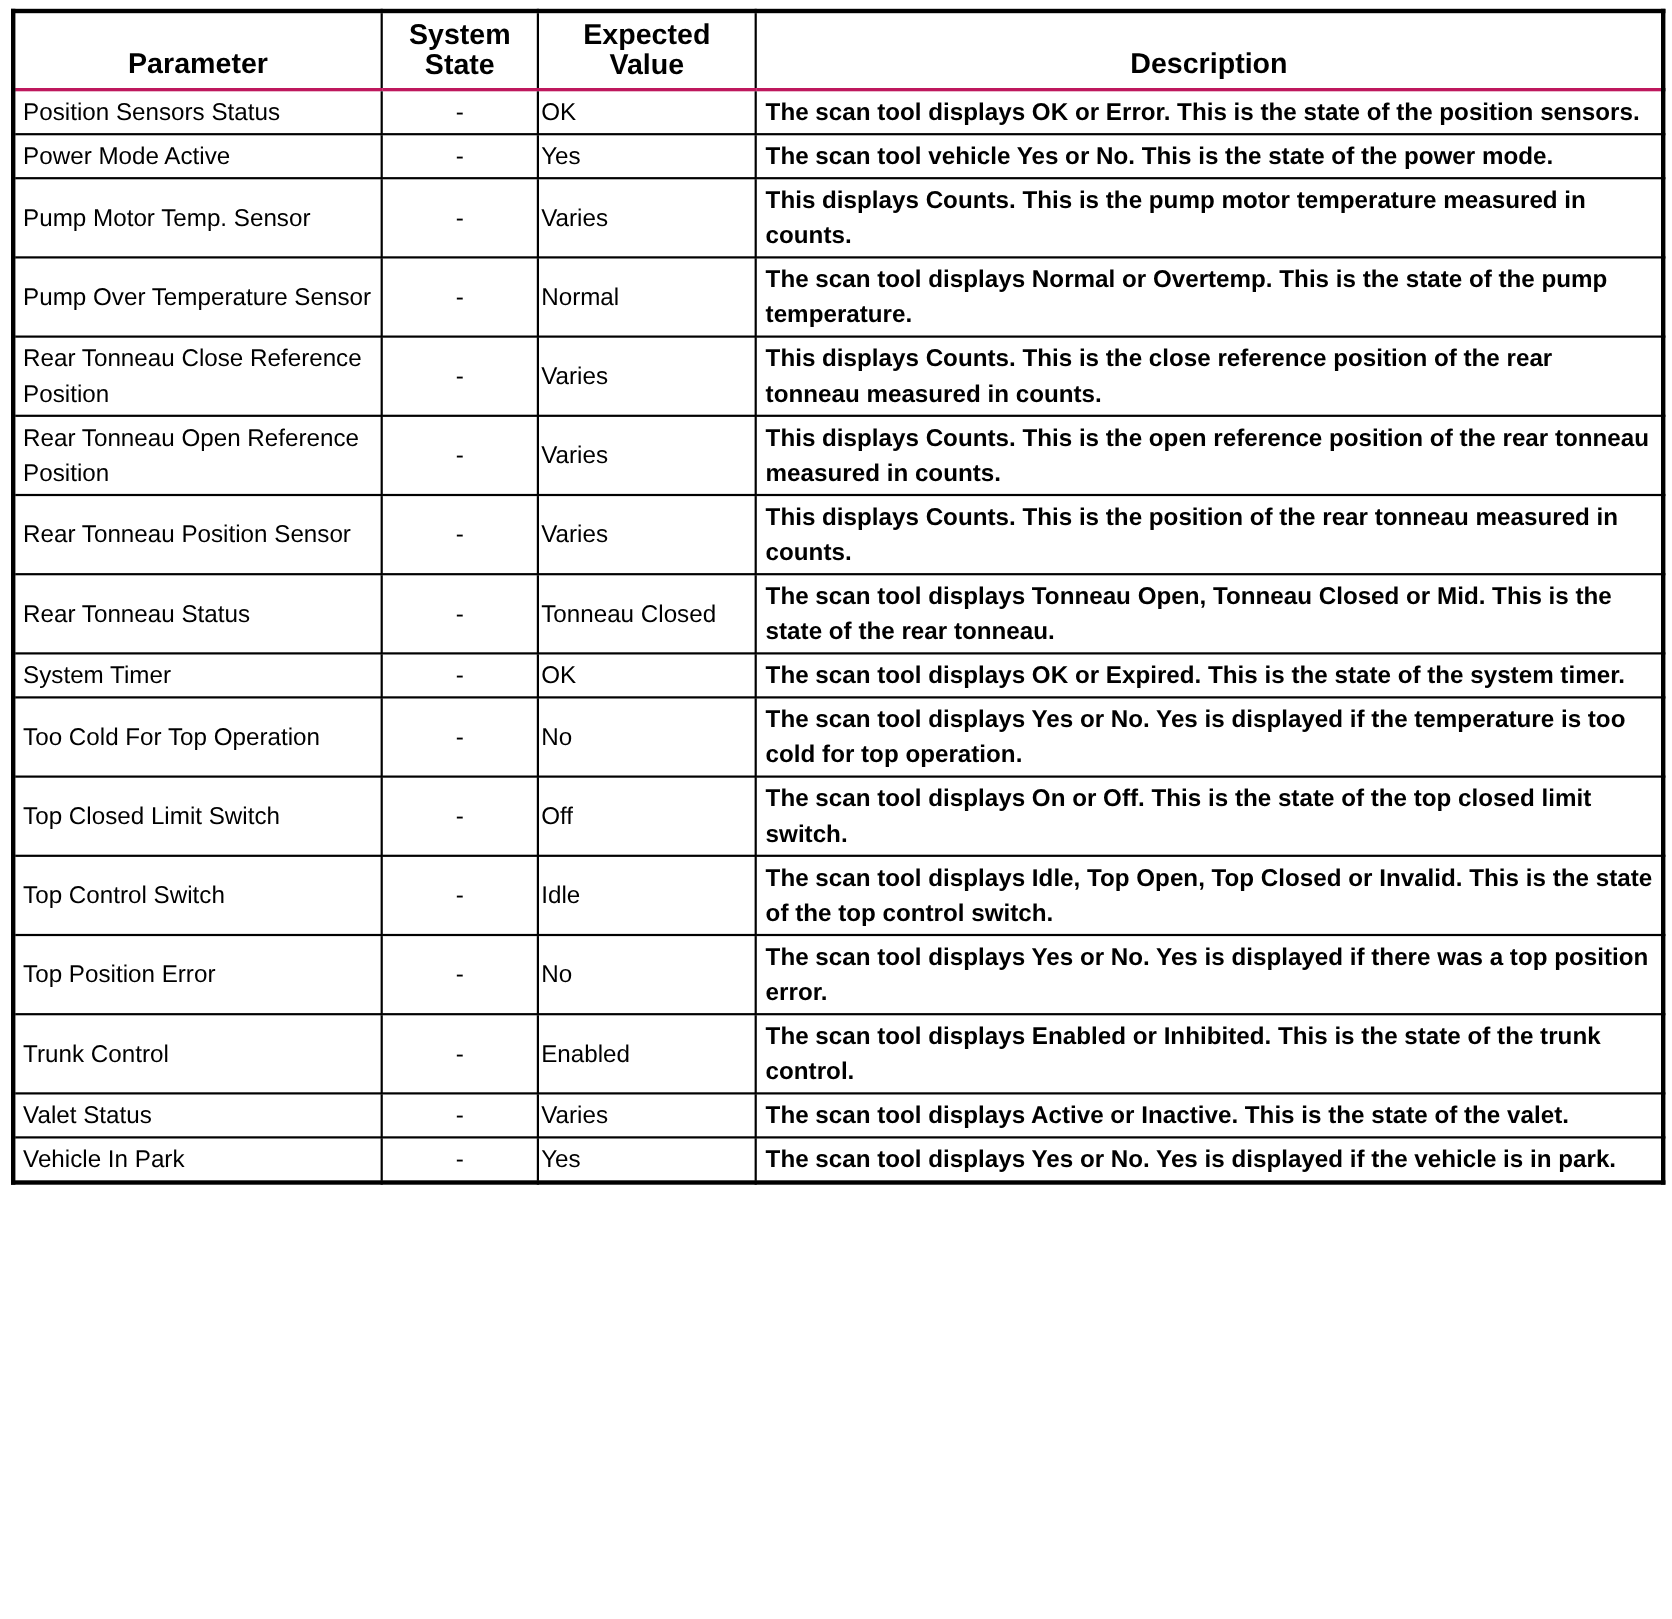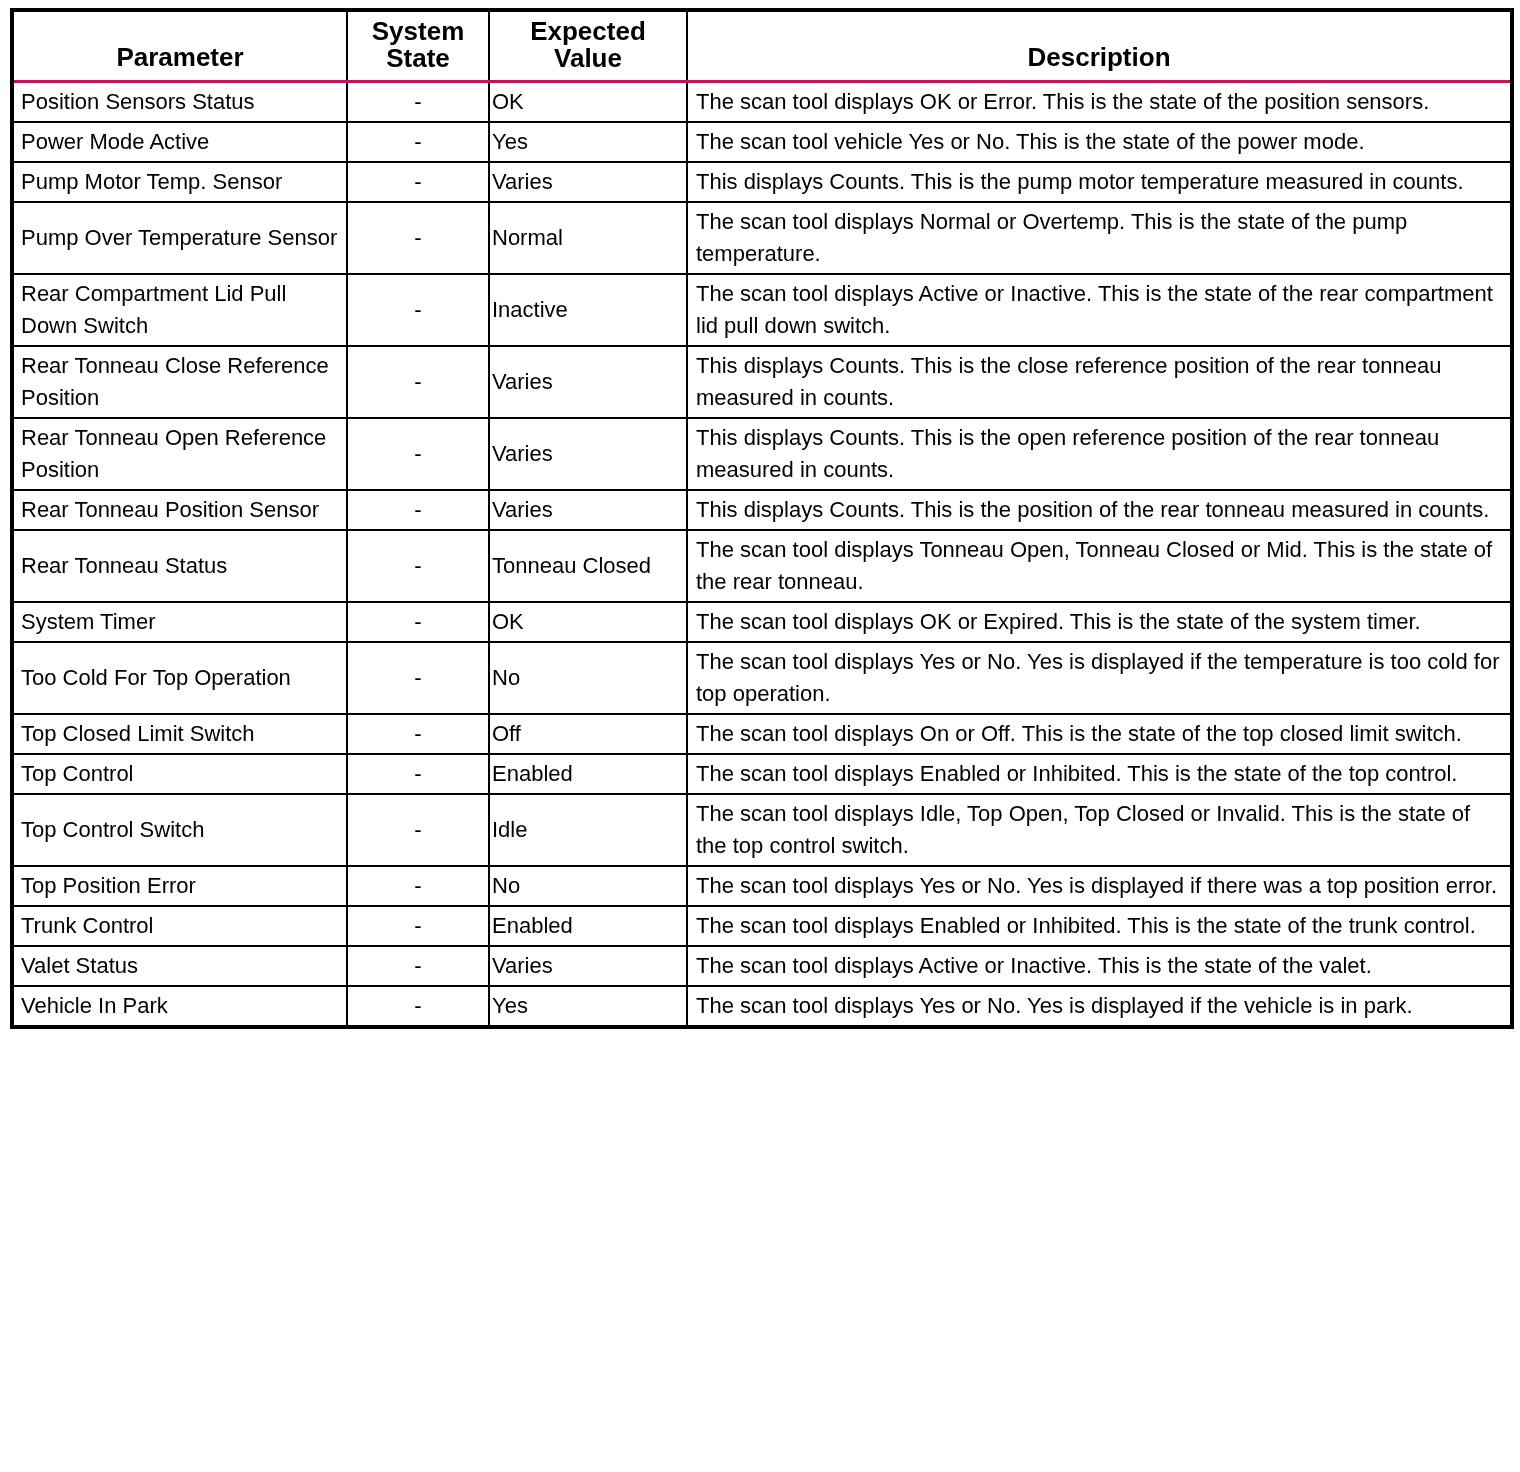--- a/index.html
+++ b/index.html
@@ -60,20 +60,21 @@
   }
   td.cell-expected {
     padding-left: 2px;
     padding-right: 2px;
     margin-top: 32px;
   }
   td.cell-desc {
     text-align: left;
     padding-left: 8px;
     padding-right: 8px;
+    font-weight: bold;
   }
   tbody tr { min-height: 40px; }
 </style>
 </head>
 <body>
 
 <div class="page">
   <table class="param-table">
     <colgroup>
       <col class="c-param">
@@ -111,26 +112,20 @@
     <td class="cell-desc">This displays Counts. This is the pump motor temperature measured in counts.</td>
   </tr>
 
   <tr>
     <td class="cell-param">Pump Over Temperature Sensor</td>
     <td class="cell-state">-</td>
     <td class="cell-expected">Normal</td>
     <td class="cell-desc">The scan tool displays Normal or Overtemp. This is the state of the pump temperature.</td>
   </tr>
 
-  <tr>
-    <td class="cell-param">Rear Compartment Lid Pull Down Switch</td>
-    <td class="cell-state">-</td>
-    <td class="cell-expected">Inactive</td>
-    <td class="cell-desc">The scan tool displays Active or Inactive. This is the state of the rear compartment lid pull down switch.</td>
-  </tr>
 
   <tr>
     <td class="cell-param">Rear Tonneau Close Reference Position</td>
     <td class="cell-state">-</td>
     <td class="cell-expected">Varies</td>
     <td class="cell-desc">This displays Counts. This is the close reference position of the rear tonneau measured in counts.</td>
   </tr>
 
   <tr>
     <td class="cell-param">Rear Tonneau Open Reference Position</td>
@@ -168,26 +163,20 @@
     <td class="cell-desc">The scan tool displays Yes or No. Yes is displayed if the temperature is too cold for top operation.</td>
   </tr>
 
   <tr>
     <td class="cell-param">Top Closed Limit Switch</td>
     <td class="cell-state">-</td>
     <td class="cell-expected">Off</td>
     <td class="cell-desc">The scan tool displays On or Off. This is the state of the top closed limit switch.</td>
   </tr>
 
-  <tr>
-    <td class="cell-param">Top Control</td>
-    <td class="cell-state">-</td>
-    <td class="cell-expected">Enabled</td>
-    <td class="cell-desc">The scan tool displays Enabled or Inhibited. This is the state of the top control.</td>
-  </tr>
 
   <tr>
     <td class="cell-param">Top Control Switch</td>
     <td class="cell-state">-</td>
     <td class="cell-expected">Idle</td>
     <td class="cell-desc">The scan tool displays Idle, Top Open, Top Closed or Invalid. This is the state of the top control switch.</td>
   </tr>
 
   <tr>
     <td class="cell-param">Top Position Error</td>

